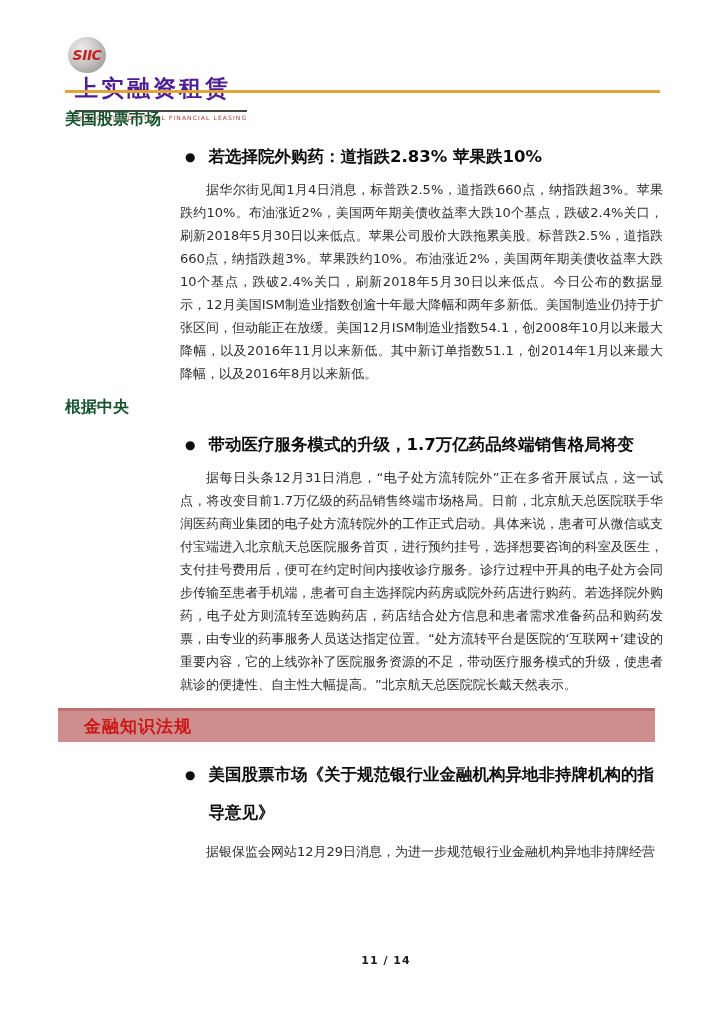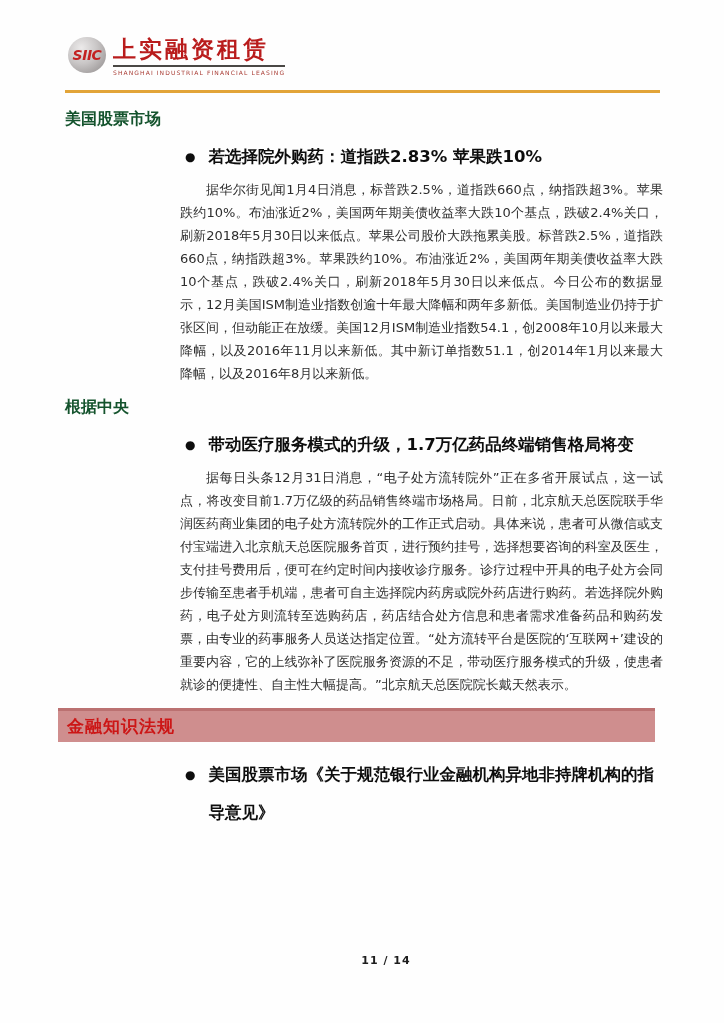--- a/index.html
+++ b/index.html
@@ -2,52 +2,52 @@
 <html><head>
 <meta charset="utf-8">
 <style>
   html,body{margin:0;padding:0;background:#ffffff;}
   .page{
     position:relative;width:724px;height:1023px;margin:0 auto;
     background:#fefefe;overflow:hidden;
     font-family:"DejaVu Sans","Liberation Sans",sans-serif;color:#2e2e2e;
   }
   
-  .logo{position:absolute;top:34px;left:68px;display:flex;align-items:flex-start;}
+  .logo{position:absolute;top:34px;left:68px;display:flex;align-items:flex-start;flex-direction:column;}
   .globe{
     width:38px;height:36px;border-radius:50%;flex:0 0 auto;
     background:radial-gradient(circle at 35% 30%,#eceaea 0%,#c9c6c6 45%,#a29e9e 80%,#8d8989 100%);
     display:flex;align-items:center;justify-content:center;margin-top:3px;
   }
   .siic{color:#c32222;font-style:italic;font-weight:bold;font-size:14px;letter-spacing:-0.5px;}
   .logo-text{margin-left:7px;}
   .cname{
-    font-size:23px;font-weight:bold;color:#b91c1c;letter-spacing:3px;
-    border-bottom:2px solid #4a4845;padding-bottom:0;white-space:nowrap;
+    font-size:23px;font-weight:bold;color:#4c1d95;letter-spacing:3px;
+    border-bottom:2px solid #4a4845;padding-bottom:6px;white-space:nowrap;
   }
   .csub{font-size:6px;color:#a83a32;letter-spacing:1.1px;margin-top:2px;white-space:nowrap;}
   .gold-rule{position:absolute;top:90px;left:65px;width:595px;height:3px;background:#E2A438;}
   
   main{position:absolute;top:97px;left:0;width:724px;}
   .para{
     width:483px;margin:0 61px 0 180px;font-size:13px;line-height:23px;
     text-align:justify;text-indent:2em;color:#2d2d2d;
   }
   .intro{text-indent:0;}
   .sec-title{margin:12px 0 0 65px;font-size:16px;font-weight:bold;color:#14532d;}
   .headline-row{display:flex;align-items:flex-start;margin:14px 70px 8px 185px;}
   .bullet{font-size:12px;line-height:26px;margin-right:13px;color:#0d0d0d;flex:0 0 auto;}
   .headline{font-size:16.5px;font-weight:bold;color:#0d0d0d;line-height:26px;}
   .tall .bullet{line-height:38px;}
   .tall .headline{line-height:38px;max-width:452px;}
   
   .banner{
     margin:12px 0 0 58px;width:597px;height:34px;box-sizing:border-box;
     background:#CF8E8E;border-top:3px solid #BB7171;
-    display:flex;align-items:center;padding-left:9px;
+    display:flex;align-items:center;padding-left:26px;
   }
   .banner-label{color:#CC1616;font-size:17px;font-weight:bold;letter-spacing:1px;}
   
   .page-number{
     position:absolute;left:0;right:0;bottom:56px;text-align:center;
     font-size:11px;font-weight:bold;color:#1d1d1d;letter-spacing:1px;margin-left:48px;
   }
 </style>
 </head>
 <body>
@@ -89,19 +89,20 @@
     </div>
 
     <div class="banner">
       <span class="banner-label">金融知识法规</span>
     </div>
     <div>
       <div class="headline-row tall">
         <span class="bullet">●</span>
         <span class="headline">美国股票市场《关于规范银行业金融机构异地非持牌机构的指导意见》</span>
       </div>
+      <p class="para">据银保监会网站12月29日消息，为进一步规范银行业金融机构异地非持牌经营</p>
     </div>
 
   </main>
 
   <div class="page-number">11 / 14</div>
 
 </div>
 
 </body></html>

